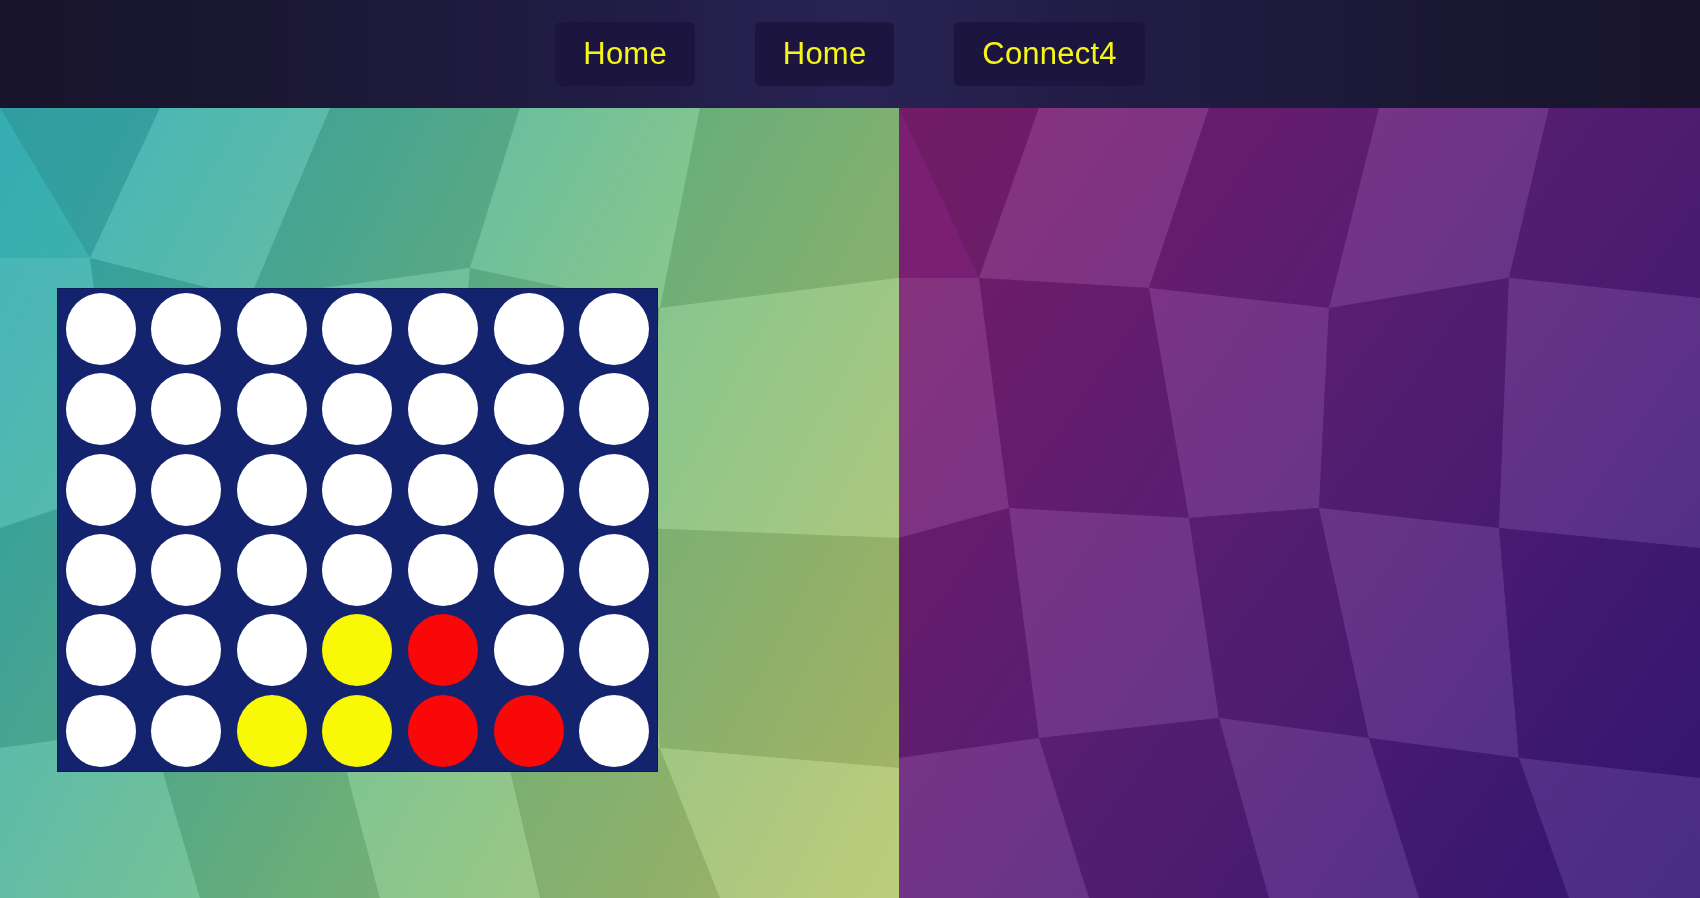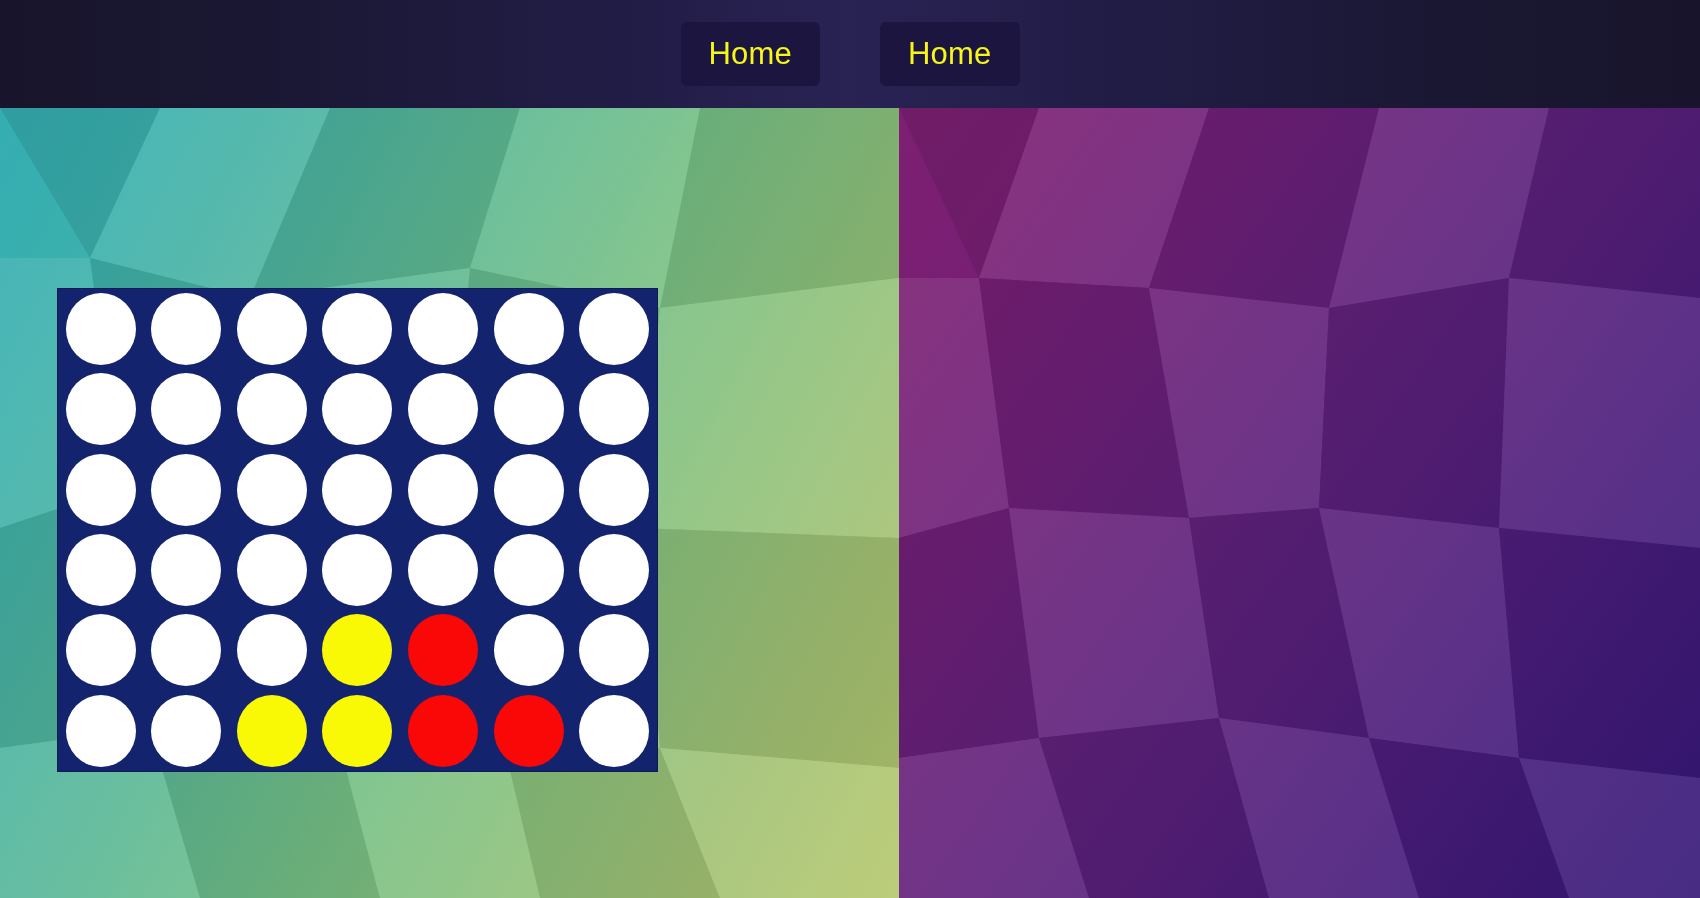--- a/index.html
+++ b/index.html
@@ -87,20 +87,21 @@
   }
   .disc.red    { background: #fa0707; }
   .disc.yellow { background: #f9f905; }
 </style>
 </head>
 <body>
 
 <div id="navbar">
   <button class="nav-btn">Home</button>
   <button class="nav-btn">Home</button>
+  <button class="nav-btn">Connect4</button>
 </div>
 
 <div id="panels">
 
   <div class="panel" id="left-panel">
     <svg class="poly" viewBox="0 0 899 790" preserveAspectRatio="none">
       <polygon points="0,0 160,0 90,150" fill="#000"></polygon>
       <polygon points="160,0 330,0 250,190 90,150" fill="#fff"></polygon>
       <polygon points="330,0 520,0 470,160 250,190" fill="#000"></polygon>
       <polygon points="520,0 700,0 660,200 470,160" fill="#fff"></polygon>

